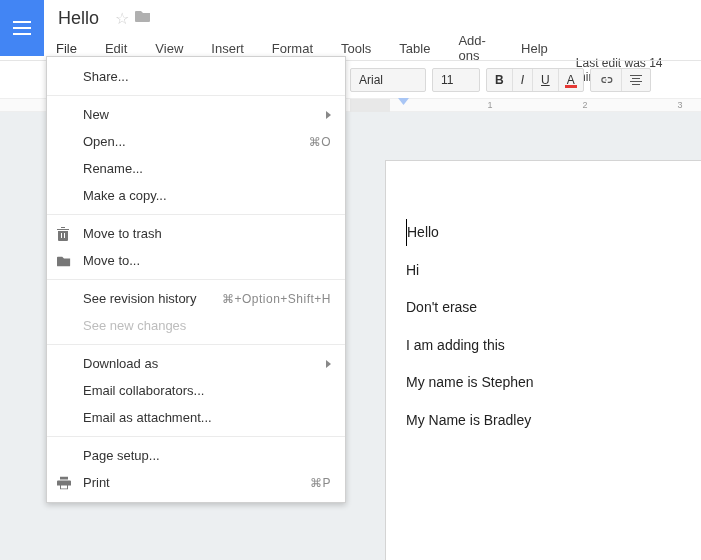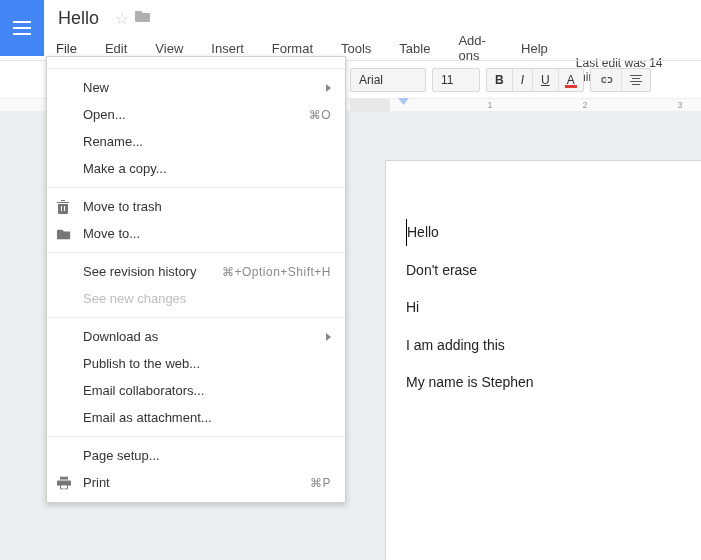--- a/index.html
+++ b/index.html
@@ -303,28 +303,32 @@
     <div class="tabstop"></div>
     <span class="num" style="left:140px;">1</span>
     <span class="num" style="left:235px;">2</span>
     <span class="num" style="left:330px;">3</span>
   </div>
 </div>
 
 <div class="doc-bg">
   <div class="doc-page">
     <div class="doc-line cursor-caret">Hello</div>
+    <div class="doc-line">Hi</div>
     <div class="doc-line">Don't erase</div>
-    <div class="doc-line">Hi</div>
     <div class="doc-line">I am adding this</div>
     <div class="doc-line">My name is Stephen</div>
+    <div class="doc-line">My Name is Bradley</div>
   </div>
 </div>
 
 <div class="dropdown">
+  <div class="dd-item">
+      <span>Share...</span>
+    </div>
   <div class="dd-sep"></div>
   <div class="dd-item">
     <span>New</span>
       <span class="sub-arrow"></span>
   </div>
   <div class="dd-item">
     <span>Open...</span>
       <span class="shortcut">⌘O</span>
   </div>
   <div class="dd-item">
@@ -356,23 +360,20 @@
       <span class="shortcut">⌘+Option+Shift+H</span>
   </div>
   <div class="dd-item disabled">
       <span>See new changes</span>
     </div>
   <div class="dd-sep"></div>
   <div class="dd-item">
     <span>Download as</span>
       <span class="sub-arrow"></span>
   </div>
-  <div class="dd-item">
-      <span>Publish to the web...</span>
-    </div>
   <div class="dd-item">
       <span>Email collaborators...</span>
     </div>
   <div class="dd-item">
       <span>Email as attachment...</span>
     </div>
   <div class="dd-sep"></div>
   <div class="dd-item">
       <span>Page setup...</span>
     </div>

